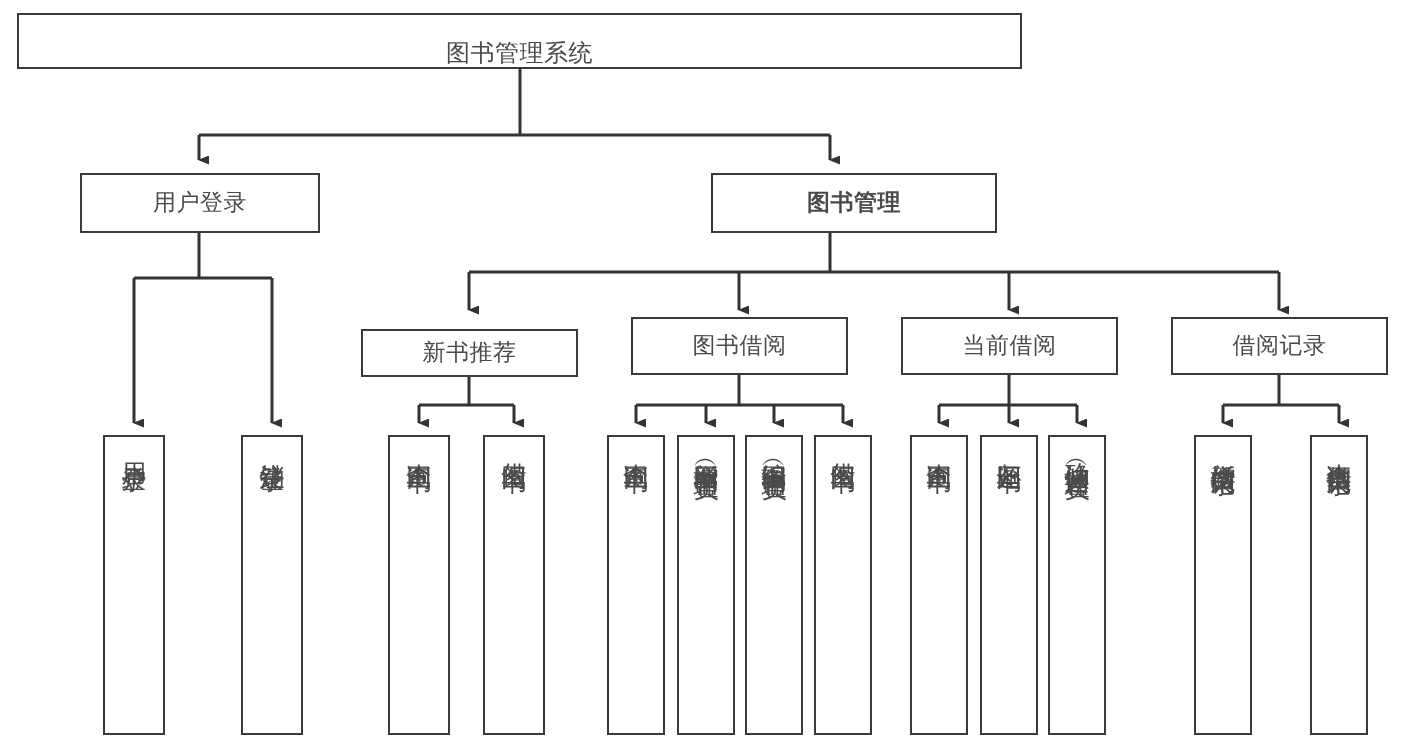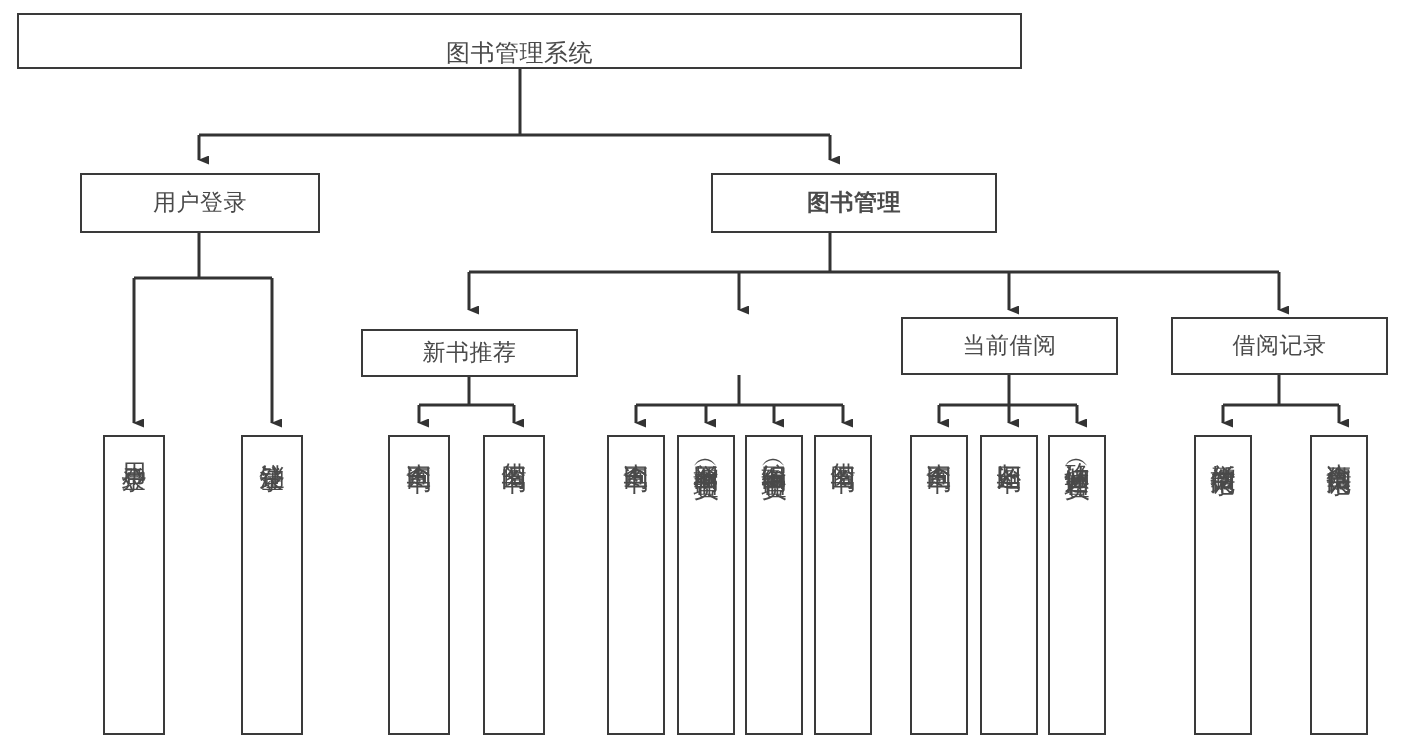--- a/index.html
+++ b/index.html
@@ -137,20 +137,23 @@
   <div class="node horiz" style="left:80px; top:173px; width:240px; height:60px;">
     <span class="node-label">用户登录</span>
   </div>
   <div class="node horiz" style="left:711px; top:173px; width:286px; height:60px;font-weight:bold;">
     <span class="node-label">图书管理</span>
   </div>
 
   <div class="node horiz" style="left:361px; top:317px; width:217px; height:48px;margin-top:12px;">
     <span class="node-label">新书推荐</span>
   </div>
+  <div class="node horiz" style="left:631px; top:317px; width:217px; height:58px;">
+    <span class="node-label">图书借阅</span>
+  </div>
   <div class="node horiz" style="left:901px; top:317px; width:217px; height:58px;">
     <span class="node-label">当前借阅</span>
   </div>
   <div class="node horiz" style="left:1171px; top:317px; width:217px; height:58px;">
     <span class="node-label">借阅记录</span>
   </div>
 
   <div class="node leaf" style="left:103px; top:435px; width:62px; height:300px;">
     <span class="node-label">用户登录</span>
   </div>

